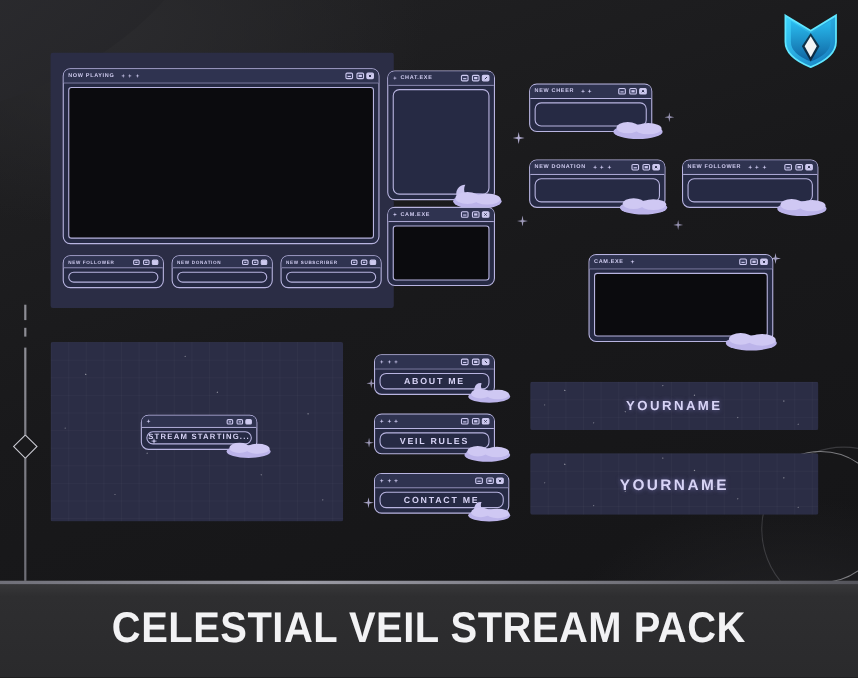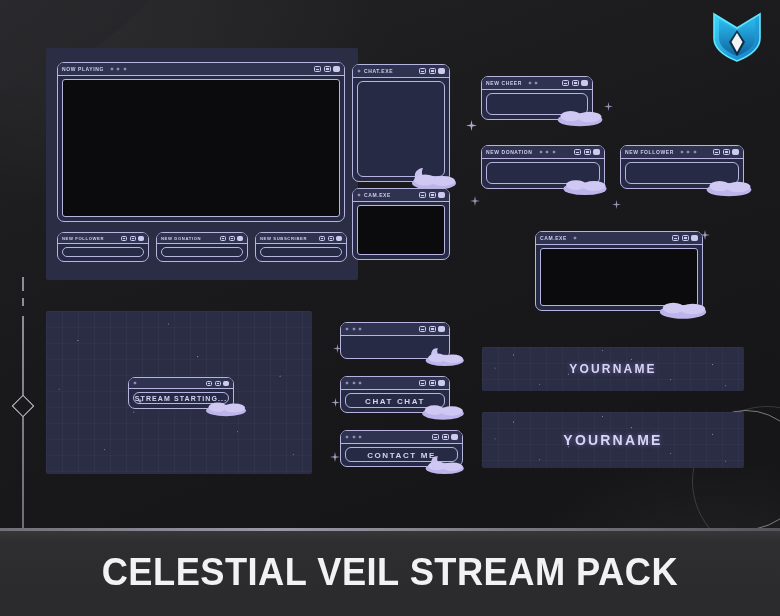--- a/index.html
+++ b/index.html
@@ -514,20 +514,25 @@
         <svg class="star-s" viewBox="0 0 10 10">
             <path d="M5 0 L6 4 L10 5 L6 6 L5 10 L4 6 L0 5 L4 4 Z" fill="#cdc9ef"></path>
           </svg>
       </span>
       <span class="ctrls">
         <span class="ctrl min"></span>
         <span class="ctrl max"></span>
         <span class="ctrl close"></span>
       </span>
     </div>
+    <div class="winbody">
+      <div class="inner-frame">
+        <div class="label-text">ABOUT ME</div>
+      </div>
+    </div>
     <svg class="cloud" viewBox="0 0 60 24" style="left:76px; bottom:-10px; width:52px; height:22px;">
       <path d="M24 2 a7 7 0 1 0 5 11 a8 8 0 0 1 -5 -11 Z" fill="#c9c3ef"></path>
       <ellipse cx="32" cy="16" rx="22" ry="6.5" fill="#bcb4ea"></ellipse>
       <ellipse cx="23" cy="13" rx="10" ry="5" fill="#cfc8f3"></ellipse>
       <ellipse cx="41" cy="14" rx="12" ry="5" fill="#cfc8f3"></ellipse>
     </svg>
   </div>
 
   <div class="win" style="left:340px; top:376px; width:110px; height:37px;">
     <div class="titlebar">
@@ -543,21 +548,21 @@
           </svg>
       </span>
       <span class="ctrls">
         <span class="ctrl min"></span>
         <span class="ctrl max"></span>
         <span class="ctrl close"></span>
       </span>
     </div>
     <div class="winbody">
       <div class="inner-frame">
-        <div class="label-text">CHAT CHAT</div>
+        <div class="label-text">VEIL RULES</div>
       </div>
     </div>
     <svg class="cloud" viewBox="0 0 60 22" style="left:76px; bottom:-10px; width:52px; height:22px;">
       <ellipse cx="30" cy="14" rx="24" ry="7" fill="#bcb4ea"></ellipse>
       <ellipse cx="20" cy="10" rx="11" ry="5.5" fill="#cfc8f3"></ellipse>
       <ellipse cx="40" cy="11" rx="13" ry="5.5" fill="#cfc8f3"></ellipse>
     </svg>
   </div>
 
   <div class="win" style="left:340px; top:430px; width:123px; height:37px;">

